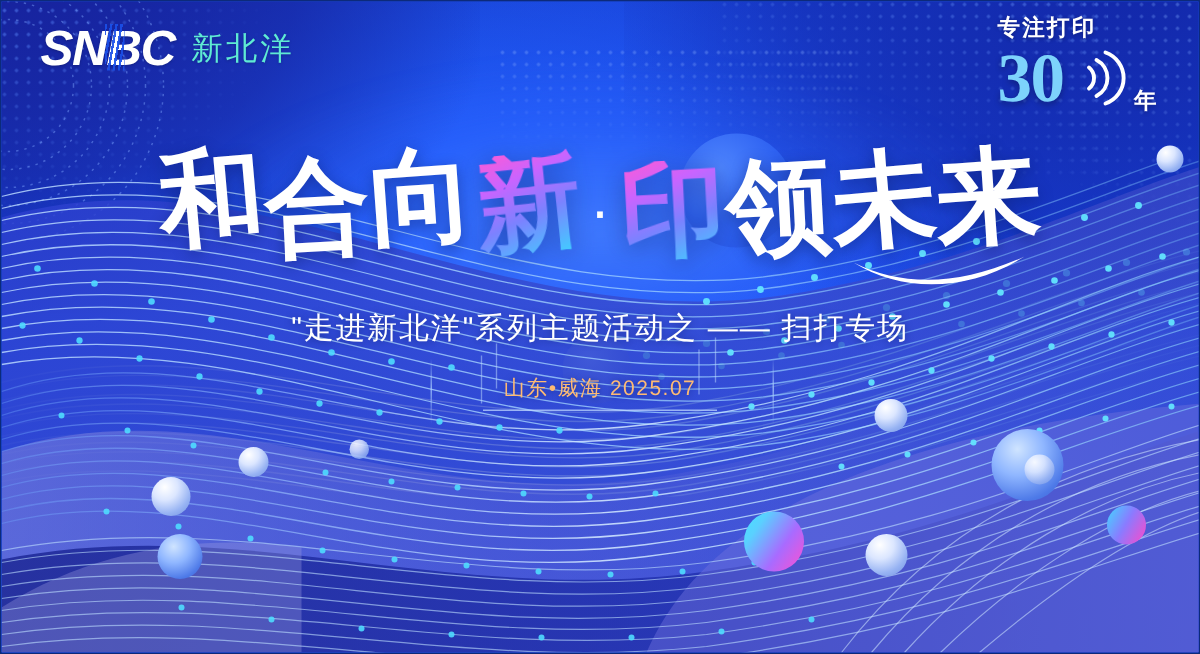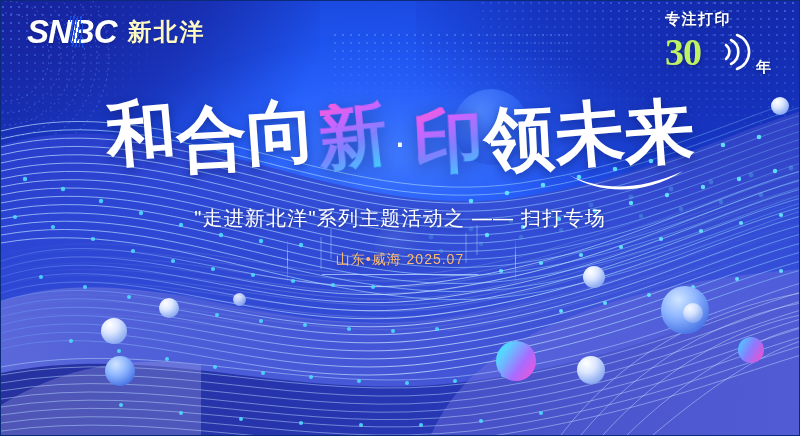--- a/index.html
+++ b/index.html
@@ -99,36 +99,36 @@
     color:#ffffff;line-height:1;
     text-shadow:0 1px 2px rgba(0,0,0,.22);
     position:relative;
   }
   .logo-mark .stripe{
     position:absolute;left:48%;top:4%;width:13px;height:92%;
     background:repeating-linear-gradient(100deg, rgba(26,79,232,.92) 0 1.6px, rgba(255,255,255,0) 1.6px 3.4px);
     pointer-events:none;
   }
   .logo-cn{
-    color:#fef9c3;font-size:24px;font-weight:700;letter-spacing:2px;
+    color:#5eead4;font-size:21px;font-weight:400;letter-spacing:2px;
     text-shadow:0 1px 2px rgba(0,0,0,.2);
   }
 
   
   .badge{position:absolute;right:22px;top:10px;width:112px;z-index:20;}
   .badge-top{
     color:#ffffff;font-size:15px;font-weight:700;letter-spacing:1.5px;line-height:1;
     text-shadow:0 1px 3px rgba(0,0,0,.3);
   }
   .badge-main{
     position:relative;margin-top:3px;height:46px;
   }
   .badge-30{
     font-family:"Liberation Serif","DejaVu Serif",serif;
-    font-size:38px;font-weight:700;color:#bef264;line-height:46px;
+    font-size:46px;font-weight:700;color:#7dd3fc;line-height:46px;
     letter-spacing:-1px;text-shadow:0 2px 4px rgba(0,0,0,.28);
   }
   .badge-arcs{position:absolute;right:20px;top:2px;width:44px;height:42px;}
   .badge-nian{
     position:absolute;right:6px;bottom:-2px;color:#ffffff;font-size:15px;font-weight:700;
     text-shadow:0 1px 3px rgba(0,0,0,.3);
   }
 
   
   .headline{

